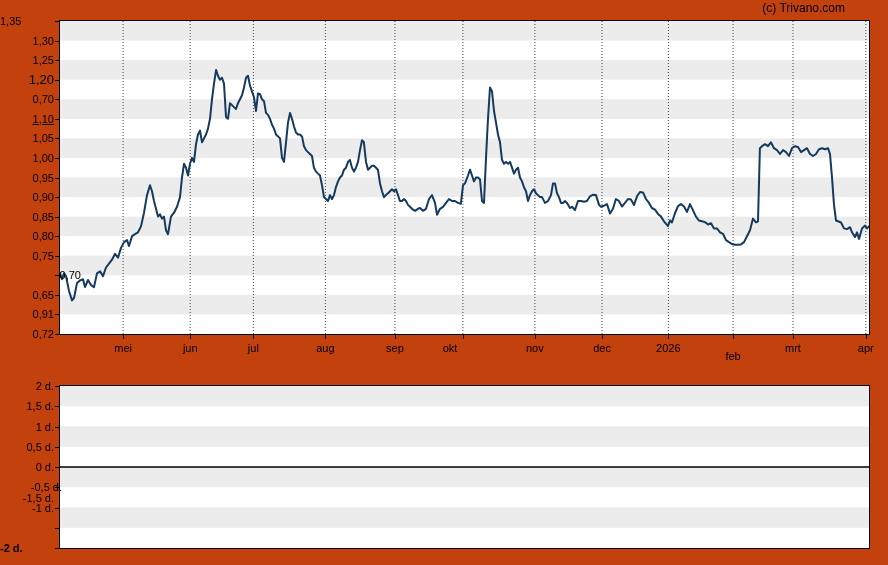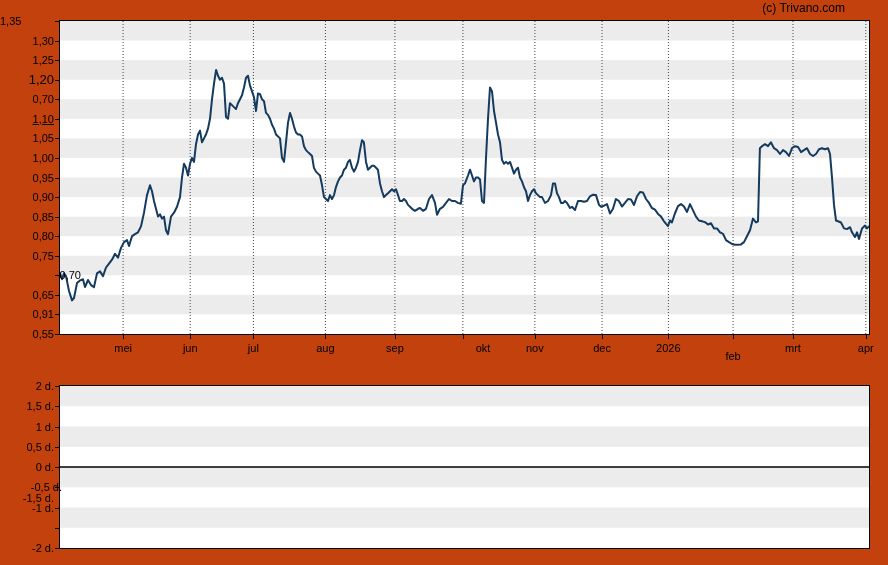--- a/index.html
+++ b/index.html
@@ -73,33 +73,33 @@
     <div style="position: absolute; left: 0px; width: 54px; top: 229.188px; text-align: right; font-size: 11px; line-height: 14px;">0,80</div>
     <div style="position: absolute; left: 55px; width: 5px; height: 1px; top: 236.188px; background: rgb(0, 0, 0);"></div>
     <div style="position: absolute; left: 0px; width: 54px; top: 248.75px; text-align: right; font-size: 11px; line-height: 14px;">0,75</div>
     <div style="position: absolute; left: 55px; width: 5px; height: 1px; top: 255.75px; background: rgb(0, 0, 0);"></div>
     <div style="position: absolute; left: 0px; width: 54px; top: 268.312px; text-align: right; font-size: 11px; line-height: 14px; padding-left: 27px;">0,70</div>
     <div style="position: absolute; left: 55px; width: 5px; height: 1px; top: 275.312px; background: rgb(0, 0, 0);"></div>
     <div style="position: absolute; left: 0px; width: 54px; top: 287.875px; text-align: right; font-size: 11px; line-height: 14px;">0,65</div>
     <div style="position: absolute; left: 55px; width: 5px; height: 1px; top: 294.875px; background: rgb(0, 0, 0);"></div>
     <div style="position: absolute; left: 0px; width: 54px; top: 307.438px; text-align: right; font-size: 11px; line-height: 14px;">0,91</div>
     <div style="position: absolute; left: 55px; width: 5px; height: 1px; top: 314.438px; background: rgb(0, 0, 0);"></div>
-    <div style="position: absolute; left: 0px; width: 54px; top: 327px; text-align: right; font-size: 11px; line-height: 14px;">0,55</div>
+    <div style="position: absolute; left: 0px; width: 54px; top: 327px; text-align: right; font-size: 11px; line-height: 14px;">0,72</div>
     <div style="position: absolute; left: 55px; width: 5px; height: 1px; top: 334px; background: rgb(0, 0, 0);"></div>
     <div style="position: absolute; left: 93.102px; width: 60px; top: 342px; text-align: center; font-size: 11px;">mei</div>
     <div style="position: absolute; left: 123.102px; top: 335px; width: 1px; height: 4px; background: rgb(0, 0, 0);"></div>
     <div style="position: absolute; left: 160.249px; width: 60px; top: 342px; text-align: center; font-size: 11px;">jun</div>
     <div style="position: absolute; left: 190.249px; top: 335px; width: 1px; height: 4px; background: rgb(0, 0, 0);"></div>
     <div style="position: absolute; left: 223.351px; width: 60px; top: 342px; text-align: center; font-size: 11px;">jul</div>
     <div style="position: absolute; left: 253.351px; top: 335px; width: 1px; height: 4px; background: rgb(0, 0, 0);"></div>
     <div style="position: absolute; left: 295.352px; width: 60px; top: 342px; text-align: center; font-size: 11px;">aug</div>
     <div style="position: absolute; left: 325.352px; top: 335px; width: 1px; height: 4px; background: rgb(0, 0, 0);"></div>
     <div style="position: absolute; left: 364.926px; width: 60px; top: 342px; text-align: center; font-size: 11px;">sep</div>
     <div style="position: absolute; left: 394.926px; top: 335px; width: 1px; height: 4px; background: rgb(0, 0, 0);"></div>
-    <div style="position: absolute; left: 453px; width: 60px; top: 342px; text-align: center; font-size: 11px;">okt</div>
+    <div style="position: absolute; left: 420px; width: 60px; top: 342px; text-align: center; font-size: 11px;">okt</div>
     <div style="position: absolute; left: 462.882px; top: 335px; width: 1px; height: 4px; background: rgb(0, 0, 0);"></div>
     <div style="position: absolute; left: 504.883px; width: 60px; top: 342px; text-align: center; font-size: 11px;">nov</div>
     <div style="position: absolute; left: 534.883px; top: 335px; width: 1px; height: 4px; background: rgb(0, 0, 0);"></div>
     <div style="position: absolute; left: 572.03px; width: 60px; top: 342px; text-align: center; font-size: 11px;">dec</div>
     <div style="position: absolute; left: 602.03px; top: 335px; width: 1px; height: 4px; background: rgb(0, 0, 0);"></div>
     <div style="position: absolute; left: 638.368px; width: 60px; top: 342px; text-align: center; font-size: 11px;">2026</div>
     <div style="position: absolute; left: 668.368px; top: 335px; width: 1px; height: 4px; background: rgb(0, 0, 0);"></div>
     <div style="position: absolute; left: 703.088px; width: 60px; top: 342px; text-align: center; font-size: 11px; margin-top: 8px;">feb</div>
     <div style="position: absolute; left: 733.088px; top: 335px; width: 1px; height: 4px; background: rgb(0, 0, 0);"></div>
     <div style="position: absolute; left: 762.954px; width: 60px; top: 342px; text-align: center; font-size: 11px;">mrt</div>
@@ -115,15 +115,15 @@
     <div style="position: absolute; left: 0px; width: 54px; top: 439.75px; text-align: right; font-size: 11px; line-height: 14px;">0,5 d.</div>
     <div style="position: absolute; left: 55px; width: 5px; height: 1px; top: 446.75px; background: rgb(0, 0, 0);"></div>
     <div style="position: absolute; left: 0px; width: 54px; top: 460px; text-align: right; font-size: 11px; line-height: 14px;">0 d.</div>
     <div style="position: absolute; left: 55px; width: 5px; height: 1px; top: 467px; background: rgb(0, 0, 0);"></div>
     <div style="position: absolute; left: 8px; width: 54px; top: 480.25px; text-align: right; font-size: 11px; line-height: 14px;">-0,5 d.</div>
     <div style="position: absolute; left: 55px; width: 5px; height: 1px; top: 487.25px; background: rgb(0, 0, 0);"></div>
     <div style="position: absolute; left: 0px; width: 54px; top: 500.5px; text-align: right; font-size: 11px; line-height: 14px;">-1 d.</div>
     <div style="position: absolute; left: 55px; width: 5px; height: 1px; top: 507.5px; background: rgb(0, 0, 0);"></div>
     <div style="position: absolute; left: 0px; width: 54px; top: 491px; text-align: right; font-size: 11px; line-height: 14px;">-1,5 d.</div>
     <div style="position: absolute; left: 55px; width: 5px; height: 1px; top: 527.75px; background: rgb(0, 0, 0);"></div>
-    <div style="position: absolute; left: 0px; width: 54px; top: 541px; text-align: right; font-size: 11px; line-height: 14px;">-2 d.</div>
+    <div style="position: absolute; left: 0px; width: 54px; top: 541px; font-size: 11px; line-height: 14px; font-weight: bold;">-2 d.</div>
     <div style="position: absolute; left: 55px; width: 5px; height: 1px; top: 548px; background: rgb(0, 0, 0);"></div>
   </div>
 
 </body></html>

